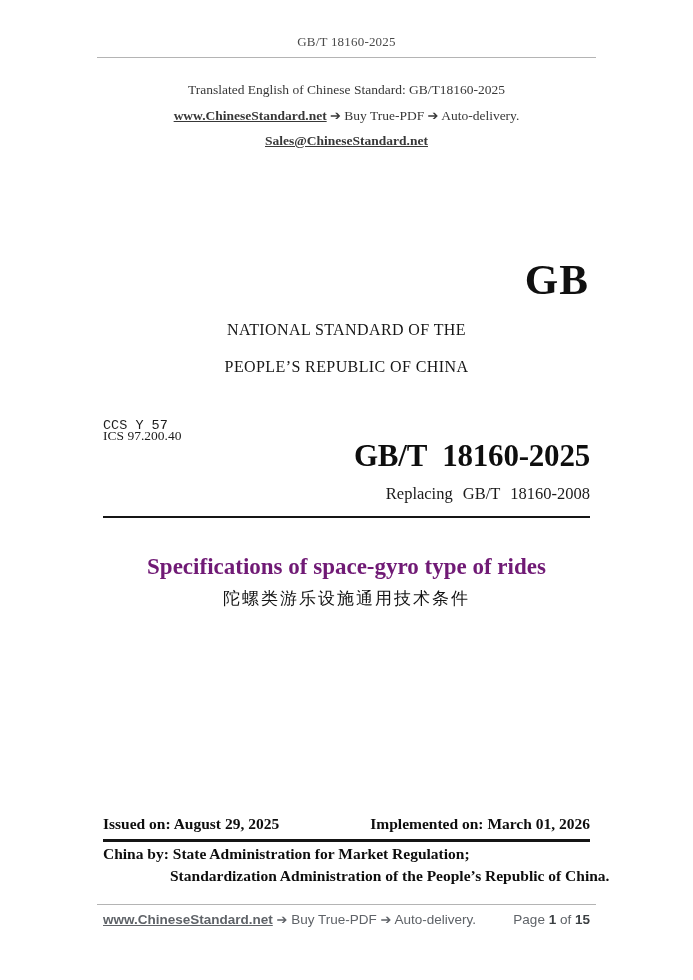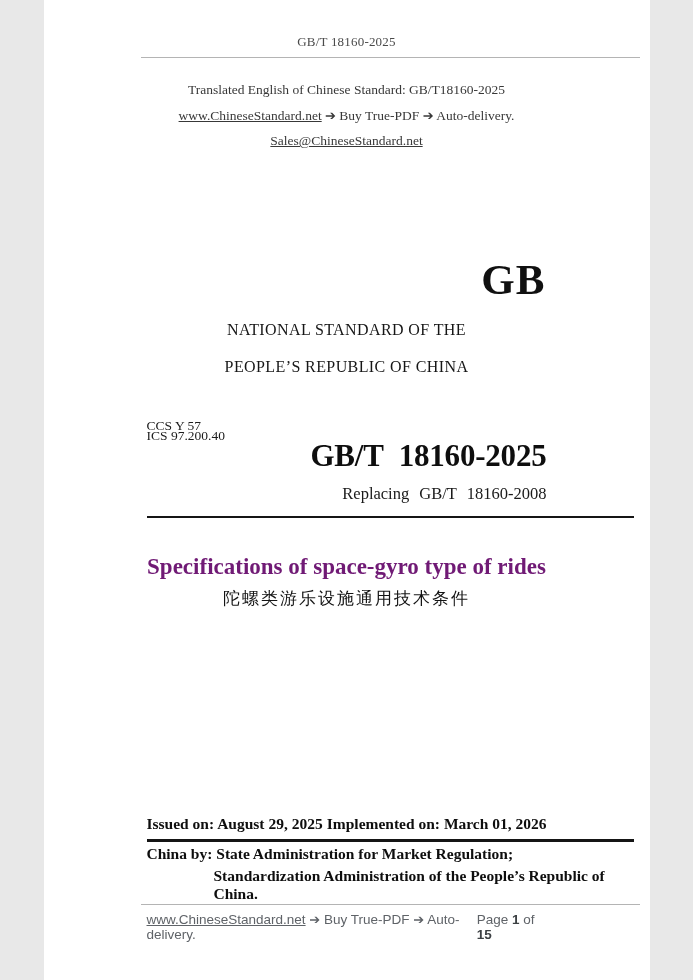--- a/index.html
+++ b/index.html
@@ -1,48 +1,48 @@
 <!DOCTYPE html>
 <html><head>
 <meta charset="utf-8">
 <style>
   html,body { margin:0; padding:0; background:#e8e8e8; }
   .page {
     position:relative;
-    width:606px; height:980px;
+    width:693px; height:980px;
     margin:0 auto;
     background:#ffffff;
     font-family:"Liberation Serif", serif;
     color:#1c1c1c;
     overflow:hidden;
   }
   .abs { position:absolute; }
   .center { left:0; right:0; text-align:center; }
 
   
   .doc-ref { top:34px; font-size:13px; color:#4a4a4a; letter-spacing:.2px; }
   .rule-light { height:1px; background:#b4b4b4; left:97px; width:499px; }
   .rule-top { top:57px; }
   .rule-bottom { top:904px; }
 
   .trans-line { font-size:13.5px; color:#383838; }
   .trans-1 { top:82px; }
   .trans-2 { top:108px; }
   .trans-3 { top:133px; }
-  .u { text-decoration:underline; }
+  .u { text-decoration:underline;font-weight:bold; }
   .arrow { font-size:13px; }
 
   
   .gb-logo { top:258px; right:104px; font-size:43px; font-weight:bold; letter-spacing:1px; color:#101010; line-height:1; }
   .nat-line { font-size:16px; letter-spacing:.4px; color:#161616; }
   .nat-1 { top:321px; }
   .nat-2 { top:358px; }
   .code-line { left:103px; font-size:13.5px; }
   .ics { top:391px;margin-top:37px; }
-  .ccs { top:418px; }
+  .ccs { top:418px;font-family:Liberation Mono, monospace; }
 
   .std-no { top:438px; right:103px; font-size:31px; font-weight:bold; word-spacing:8px; letter-spacing:-.2px; color:#0e0e0e; line-height:1.15; }
   .replacing { top:484px; right:103px; font-size:16.5px; word-spacing:6px; color:#1a1a1a;margin-left:40px; }
   .rule-dark { left:103px; width:487px; background:#151515; }
   .rule-mid { top:516px; height:2px; }
 
   .title-en { top:554px; font-size:23px; font-weight:bold; color:#701a75; }
   .title-zh { top:587px; font-size:17px; letter-spacing:2px; color:#141414; font-family:"Liberation Serif", serif, sans-serif; }
 
   

